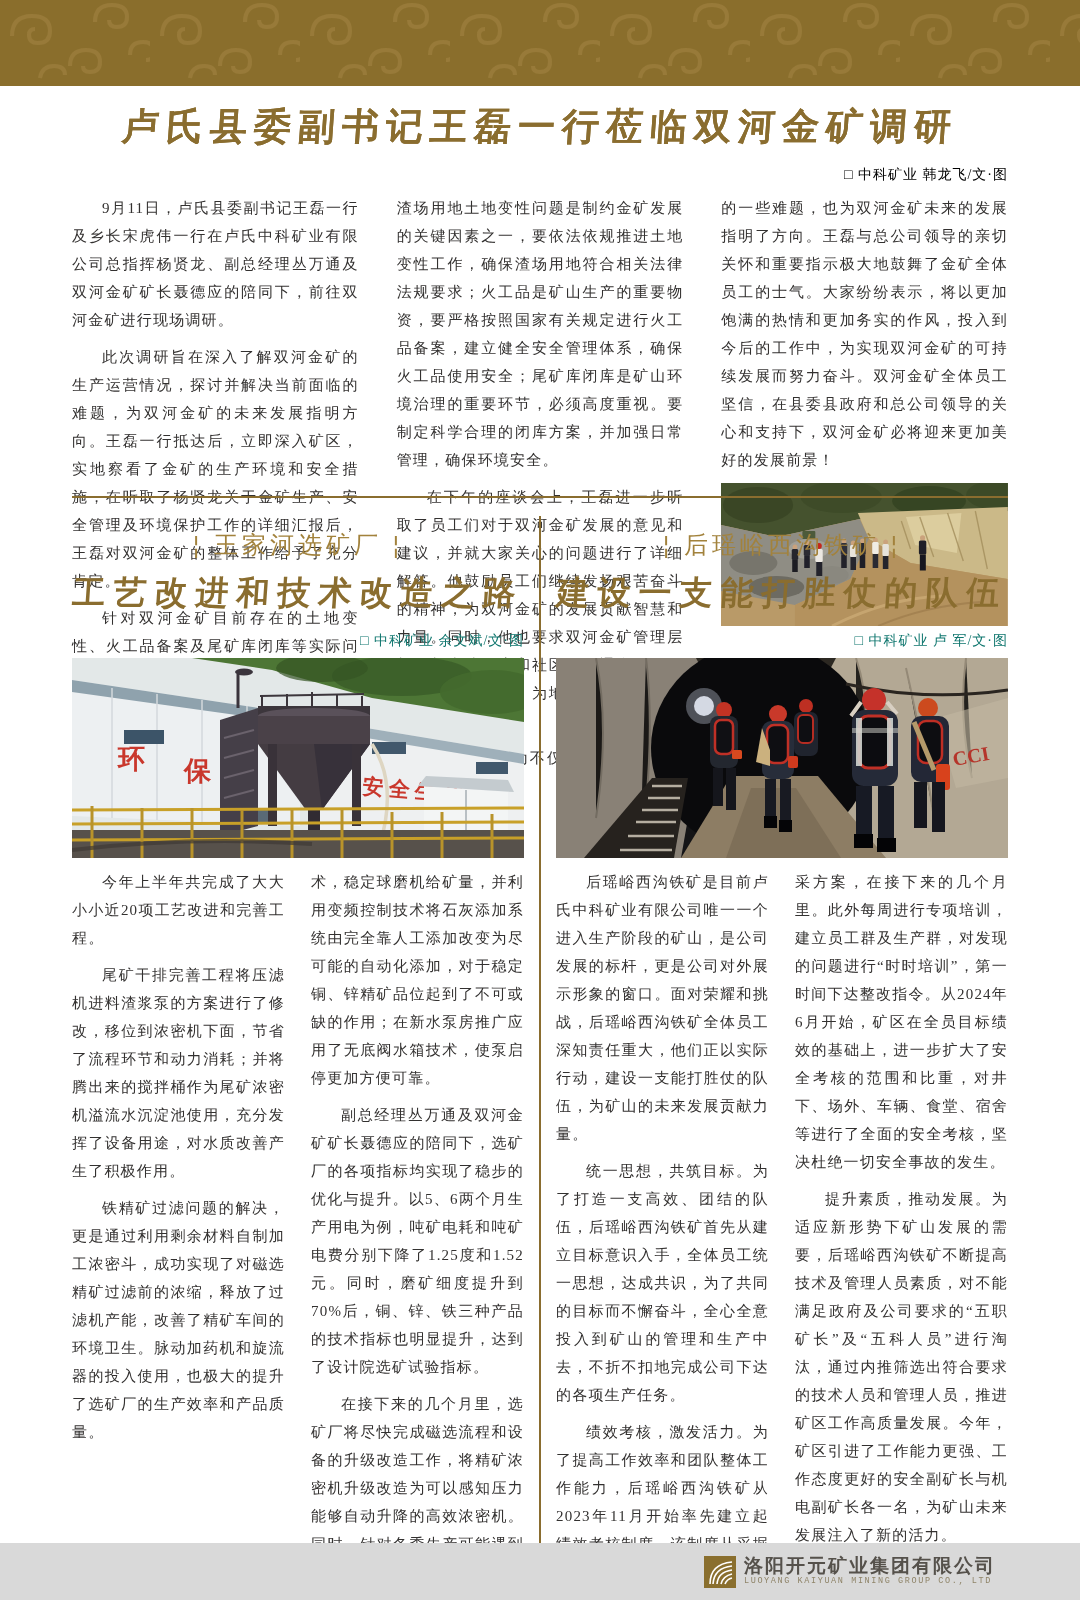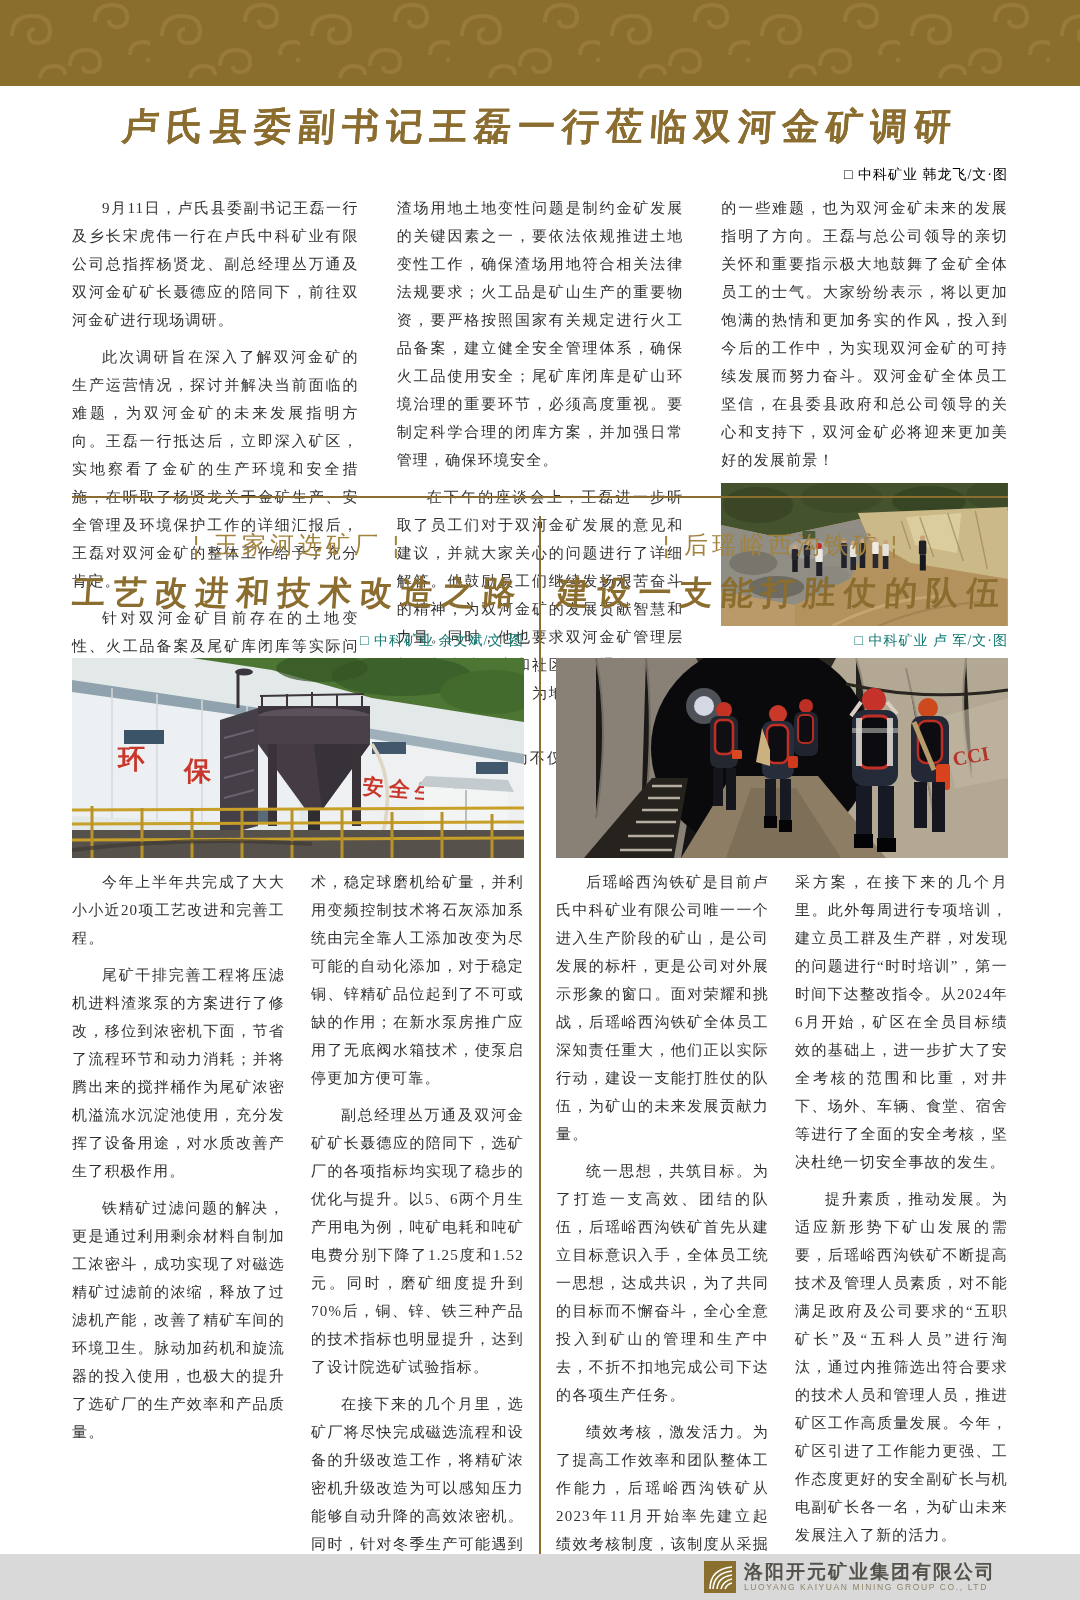--- a/index.html
+++ b/index.html
@@ -42,29 +42,29 @@
   .kicker { text-align:center; font-size:24px; color:#a2823c; letter-spacing:4px; margin-top:21px;
             font-family:"Liberation Sans","DejaVu Sans",sans-serif; }
   .b-title { text-align:center; font-size:33px; font-weight:700; color:#8a6d2f;
              letter-spacing:8px; margin-top:10px; transform:skewX(-4deg); }
   .b-byline { text-align:right; font-size:14px; color:#0f766e; letter-spacing:1px; margin-top:16px; }
   .photo-b { width:100%; height:200px; margin-top:8px; }
   .b-cols { display:flex; gap:26px; margin-top:10px; }
   .b-cols .col { flex:1 1 0; min-width:0; }
   
   .footer {
-    position:absolute; left:0; bottom:0; width:1080px; height:46px;
+    position:absolute; left:0; bottom:0; width:1080px; height:57px;
     background:#d9d9d9; display:flex; align-items:center; justify-content:flex-end;
     padding-right:84px;
   }
   .footer-logo { width:32px; height:32px; margin-right:8px; flex:0 0 auto; }
   .footer-text { display:flex; flex-direction:column; justify-content:center; }
   .footer-cn { font-size:19px; font-weight:700; color:#55514b; letter-spacing:2px; line-height:20px; }
   .footer-en { font-size:8.5px; color:#8f8468; letter-spacing:1.6px; line-height:11px;
-               font-family:Liberation Sans, sans-serif; }
+               font-family:Liberation Mono, monospace; }
 </style>
 </head>
 <body>
 
 <div class="page">
 
   <div class="banner">
     <svg viewBox="0 0 1080 86" preserveAspectRatio="none">
       <defs>
         <pattern id="clouds" width="150" height="86" patternUnits="userSpaceOnUse">

